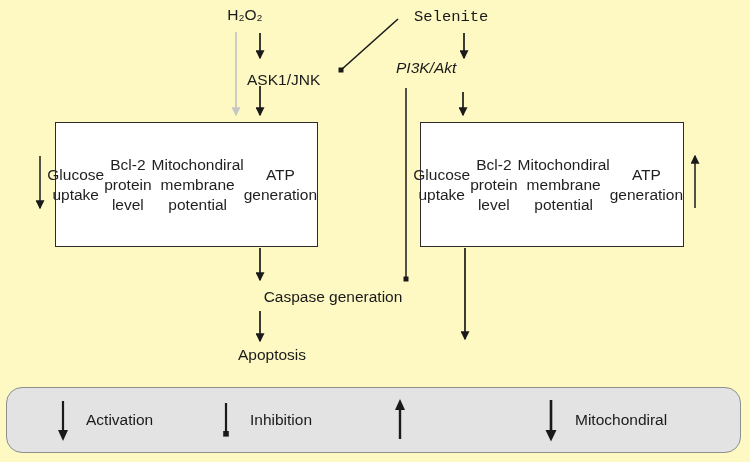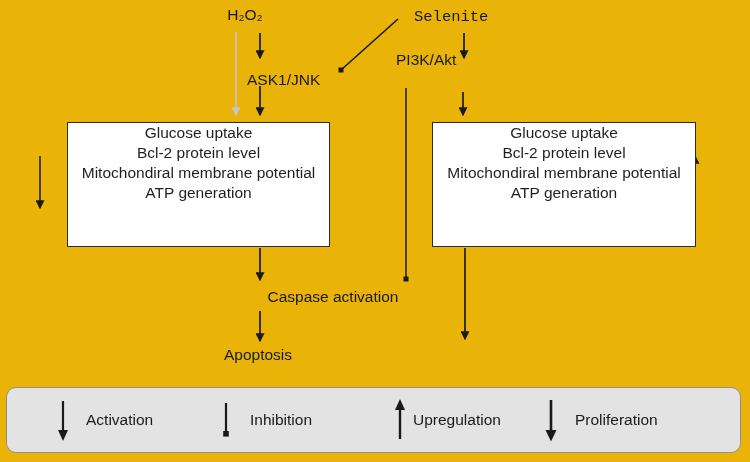--- a/index.html
+++ b/index.html
@@ -1,33 +1,33 @@
 <!DOCTYPE html>
 <html><head>
 <meta charset="utf-8">
 <style>
   html,body { margin:0; padding:0; background:#ffffff; }
   .figure {
-    position:relative; width:750px; height:462px; background:#eab308;
+    position:relative; width:750px; height:462px; background:#fef9c3;
     font-family:"Liberation Sans","DejaVu Sans",sans-serif;
     color:#1a1a1a; overflow:hidden;
   }
   .lbl { position:absolute; font-size:15.5px; white-space:nowrap; color:#1a1a1a; }
   .lbl.center { transform:translateX(-50%); }
   .arrows-layer { position:absolute; left:0; top:0; width:750px; height:462px; }
   .pathway-box {
     position:absolute; border:1.5px solid #2b2b2b; background:#ffffff;
-    display:flex; flex-direction:column; justify-content:flex-start; align-items:center;
-    text-align:center; font-size:15.5px; line-height:20px; color:#1f1f1f;margin-left:12px;
+    display:flex; flex-direction:row; justify-content:flex-end; align-items:center;
+    text-align:center; font-size:15.5px; line-height:20px; color:#1f1f1f;
   }
   .box-left  { left:55px;  top:122px; width:261px; height:123px; }
   .box-right { left:420px; top:122px; width:262px; height:123px; }
   .legend {
     position:absolute; left:6px; top:387px; width:733px; height:64px;
-    background:#e3e3e3; border:1.5px solid #8f8f8f; border-radius:10px;
+    background:#e3e3e3; border:1.5px solid #8f8f8f; border-radius:16px;
   }
   .legend-item { position:absolute; top:0; height:100%; display:flex; align-items:center; }
   .legend-item .sym { flex:0 0 auto; }
   .legend-label { font-size:15.5px; color:#1a1a1a; white-space:nowrap; }
 </style>
 </head>
 <body>
 
 <div class="figure">
 
@@ -54,38 +54,38 @@
     <line x1="260" y1="248" x2="260" y2="280" stroke="#1a1a1a" stroke-width="1.7" marker-end="url(#ah-black)"></line>
     <line x1="260" y1="311" x2="260" y2="341" stroke="#1a1a1a" stroke-width="1.7" marker-end="url(#ah-black)"></line>
     <line x1="465" y1="248" x2="465" y2="339" stroke="#1a1a1a" stroke-width="1.7" marker-end="url(#ah-black)"></line>
     <line x1="40" y1="156" x2="40" y2="208" stroke="#1a1a1a" stroke-width="1.5" marker-end="url(#ah-black)"></line>
     <line x1="695" y1="208" x2="695" y2="156" stroke="#1a1a1a" stroke-width="1.5" marker-end="url(#ah-black)"></line>
   </svg>
 
   <div class="lbl center" style="left:245px; top:6px;">H₂O₂</div>
   <div class="lbl" style="left:414px; top:8px;font-family:Liberation Mono, monospace;">Selenite</div>
   <div class="lbl" style="left:247px; top:71px;">ASK1/JNK</div>
-  <div class="lbl" style="left:396px; top:51px;">PI3K/Akt</div>
+  <div class="lbl" style="left:396px; top:59px;font-style:italic;">PI3K/Akt</div>
 
   <div class="pathway-box box-left">
     <div>Glucose uptake</div>
     <div>Bcl-2 protein level</div>
     <div>Mitochondiral membrane potential</div>
     <div>ATP generation</div>
   </div>
 
   <div class="pathway-box box-right">
     <div>Glucose uptake</div>
     <div>Bcl-2 protein level</div>
     <div>Mitochondiral membrane potential</div>
     <div>ATP generation</div>
   </div>
 
-  <div class="lbl center" style="left:333px; top:288px;">Caspase activation</div>
-  <div class="lbl center" style="left:258px; top:346px;">Apoptosis</div>
+  <div class="lbl center" style="left:333px; top:288px;">Caspase generation</div>
+  <div class="lbl center" style="left:272px; top:346px;">Apoptosis</div>
 
   <div class="legend">
 
     <div class="legend-item" style="left:49px;">
       <svg class="sym" width="14" height="44" viewBox="0 0 14 44">
         <line x1="7" y1="3" x2="7" y2="33" stroke="#1a1a1a" stroke-width="2.2"></line>
         <path d="M2,32 L12,32 L7,43 z" fill="#1a1a1a"></path>
       </svg>
       <span class="legend-label" style="margin-left:16px;">Activation</span>
     </div>
@@ -96,25 +96,24 @@
         <rect x="4.2" y="33" width="5.6" height="5.6" fill="#1a1a1a"></rect>
       </svg>
       <span class="legend-label" style="margin-left:17px;text-align:right;">Inhibition</span>
     </div>
 
     <div class="legend-item" style="left:386px;">
       <svg class="sym" width="14" height="44" viewBox="0 0 14 44">
         <line x1="7" y1="41" x2="7" y2="11" stroke="#1a1a1a" stroke-width="2.4"></line>
         <path d="M2,12 L12,12 L7,1 z" fill="#1a1a1a"></path>
       </svg>
-      <span class="legend-label" style="margin-left:6px;">Upregulation</span>
     </div>
 
     <div class="legend-item" style="left:537px;">
       <svg class="sym" width="14" height="44" viewBox="0 0 14 44">
         <line x1="7" y1="2" x2="7" y2="33" stroke="#1a1a1a" stroke-width="2.6"></line>
         <path d="M1.5,32 L12.5,32 L7,43.5 z" fill="#1a1a1a"></path>
       </svg>
-      <span class="legend-label" style="margin-left:17px;">Proliferation</span>
+      <span class="legend-label" style="margin-left:17px;">Mitochondiral</span>
     </div>
 
   </div>
 </div>
 
 </body></html>

